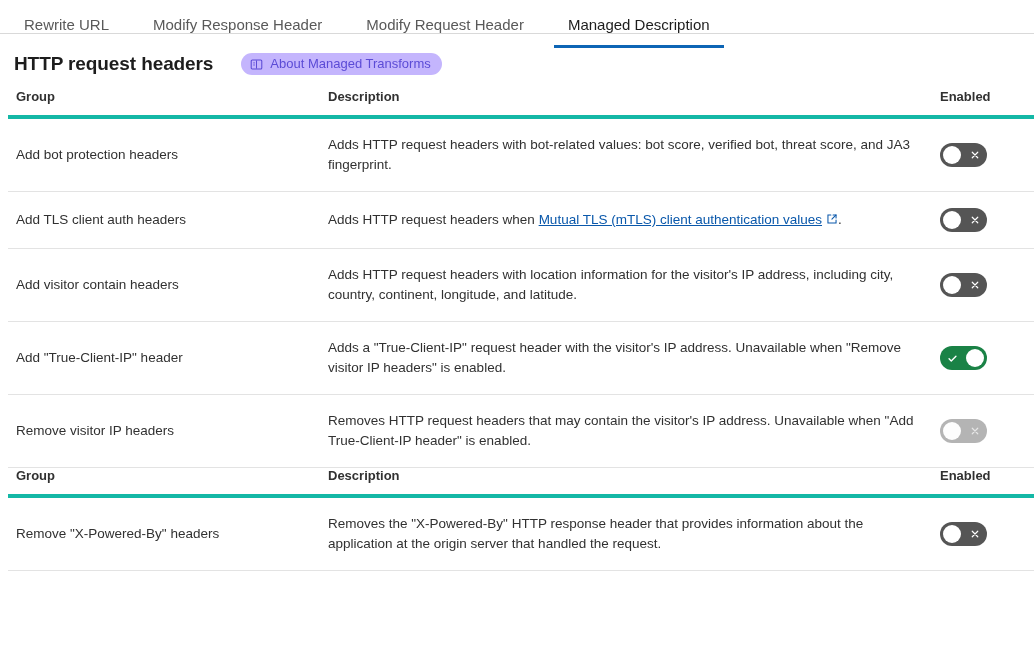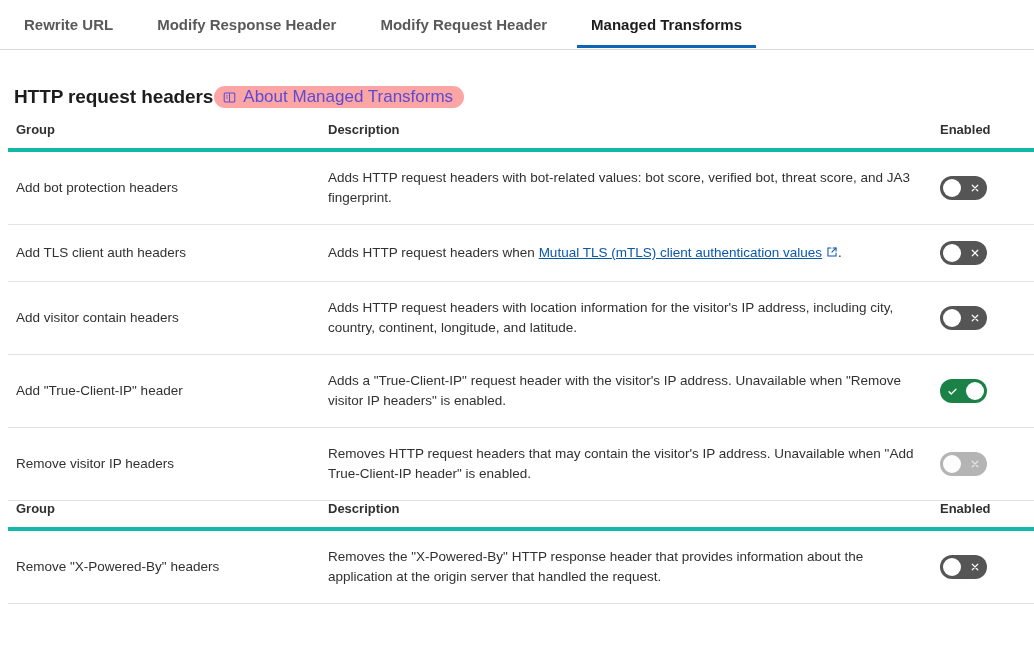--- a/index.html
+++ b/index.html
@@ -11,26 +11,25 @@
     height: 653px;
     background: #ffffff;
     font-family: "Liberation Sans", sans-serif;
     color: #313131;
     overflow: hidden;
   }
 
   
   .tabbar {
     position: relative;
-    height: 50px;
+    height: 34px;
     box-sizing: border-box;
     display: flex;
     align-items: flex-start;
     padding: 0 0 0 10px;
-    font-weight: bold;
   }
   .tabbar::after {
     content: "";
     position: absolute;
     left: 0; right: 0; bottom: 0;
     height: 1px;
     background: #d9d9d9;
   }
   .tab {
     position: relative;
@@ -56,39 +55,39 @@
   }
 
   
   .content {
     padding: 0 8px;
   }
 
   .section-head {
     display: flex;
     align-items: center;
-    gap: 1px;
-    margin: 36px 0 14px 6px;
+    gap: 28px;
+    margin: 19px 0 14px 6px;
   }
   .section-title {
     font-size: 19px;
     font-weight: bold;
     color: #1d1d1d;
     letter-spacing: -0.1px;
   }
 
   .pill {
     display: inline-flex;
     align-items: center;
     gap: 7px;
-    background: #fca5a5;
+    background: #c4b5fd;
     color: #5b4bd6;
     border-radius: 11px;
     padding: 4px 11px 4px 9px;
-    font-size: 17px;
+    font-size: 13px;
     line-height: 14px;
     cursor: pointer;
     white-space: nowrap;
   }
   .pill svg { display: block; }
 
   
   table.mt {
     width: 100%;
     border-collapse: collapse;
@@ -177,21 +176,21 @@
   .toggle.disabled .knob { background: #fdfdfd; }
   .toggle.disabled .mark { color: #e6e6e6; }
 </style>
 </head>
 <body>
 
 <div class="tabbar" id="tabbar">
     <div class="tab">Rewrite URL</div>
     <div class="tab">Modify Response Header</div>
     <div class="tab">Modify Request Header</div>
-    <div class="tab active">Managed Transforms</div>
+    <div class="tab active">Managed Description</div>
   </div>
 
 <div class="content" id="sections">
     <div>
       <div class="section-head">
         <div class="section-title">HTTP request headers</div>
         <div class="pill">
           <span>
             <svg width="13" height="13" viewBox="0 0 16 16" fill="none" aria-hidden="true">
               <rect x="1.5" y="2.5" width="13" height="11" rx="1.2" stroke="#5b4bd6" stroke-width="1.3"></rect>

